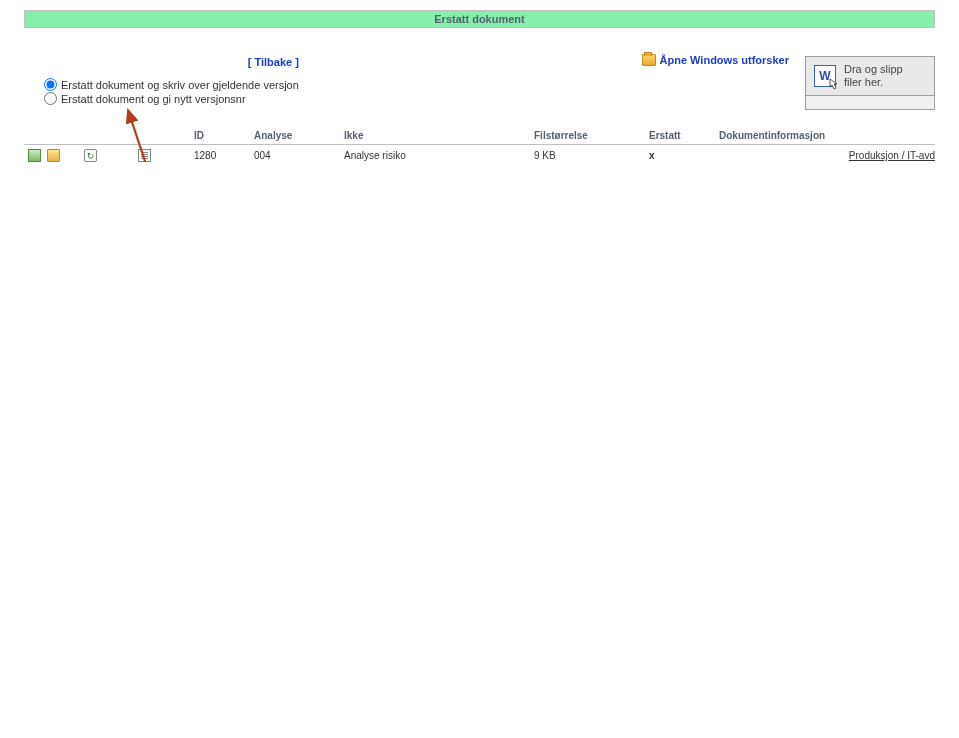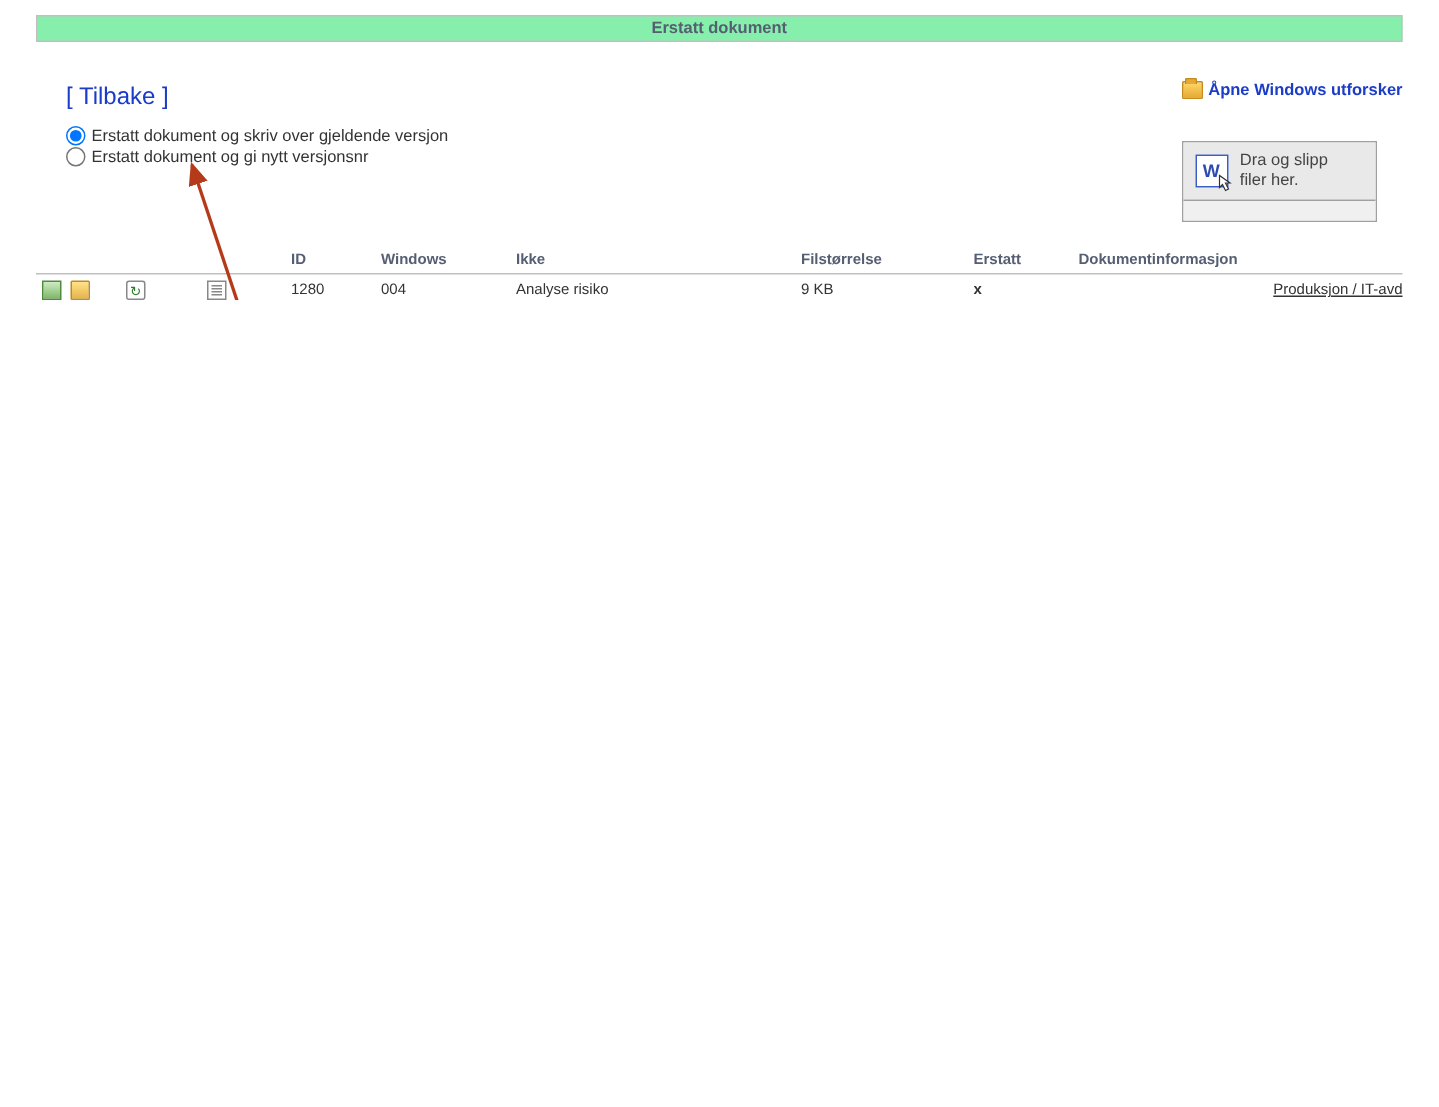--- a/index.html
+++ b/index.html
@@ -3,26 +3,26 @@
 <meta charset="utf-8">
 <style>
   * { box-sizing: border-box; margin: 0; padding: 0; }
   body { font-family: Verdana, Arial, sans-serif; font-size: 11px; color: #333; background: #fff; width: 959px; position: relative; }
   
   
   .top-panel { margin: 10px 24px 0 24px; }
   .title-bar { background: #86efac; border: 1px solid #c0c0c0; text-align: center; padding: 2px 0; font-size: 11px; font-weight: bold; color: #555e72; }
   .toprow { display: flex; justify-content: space-between; align-items: flex-start; margin-top: 28px; }
   .left-col { }
-  .tilbake { color: #1a3cc8; font-weight: normal; font-size: 16px; cursor: pointer; padding-left: 20px; }
+  .tilbake { color: #1a3cc8; font-weight: bold; font-size: 11px; cursor: pointer; padding-left: 20px; text-align: right; }
   .radios { margin-top: 10px; padding-left: 20px; }
   .radio-row { display: flex; align-items: center; gap: 4px; margin-bottom: 1px; color: #333; }
   .radio-row input { margin: 0; }
   
-  .right-col { display: flex; align-items: flex-start; gap: 28px; flex-direction: column; }
+  .right-col { display: flex; align-items: flex-start; gap: 16px; }
   .explorer-link { color: #1a3cc8; font-weight: bold; font-size: 11px; display: flex; align-items: center; gap: 4px; cursor: pointer; margin-top: -2px; }
   .folder-icon { width: 14px; height: 12px; background: linear-gradient(#ffd86b,#e6a933); border: 1px solid #c28b22; border-radius: 1px; position: relative; }
   .folder-icon::before { content:""; position:absolute; top:-3px; left:1px; width:6px; height:3px; background:#e6a933; border:1px solid #c28b22; border-bottom:none; border-radius:1px 1px 0 0;}
   
   .dropzone { border: 1px solid #a0a0a0; width: 130px; }
   .dropzone-top { display: flex; align-items: center; gap: 8px; padding: 6px 8px; background: #e9e9e9; }
   .word-icon { width: 22px; height: 22px; border: 1px solid #3a5fc8; background: #fff; display:flex; align-items:center; justify-content:center; color:#2b4db0; font-weight:bold; font-size:12px; position:relative;}
   .word-icon .cursor { position:absolute; right:-4px; bottom:-4px; width:10px; height:12px; }
   .dz-text { font-size: 11px; color: #444; line-height: 1.2; }
   .dropzone-bot { height: 14px; border-top: 1px solid #a0a0a0; background: #f0f0f0; }
@@ -104,21 +104,21 @@
       </div>
     </div>
   </div>
 </div>
 
 <div class="tbl">
   <div class="thead">
     <div></div>
     <div></div>
     <div>ID</div>
-    <div>Windows</div>
+    <div>Analyse</div>
     <div>Ikke</div>
     <div>Filstørrelse</div>
     <div>Erstatt</div>
     <div>Dokumentinformasjon</div>
   </div>
   <div class="trow">
     <div class="leading-icons">
       <span class="mini-ico ico-excel"></span>
       <span class="mini-ico ico-fold"></span>
       <span class="mini-ico ico-ref" style="margin-left:18px;"></span>

